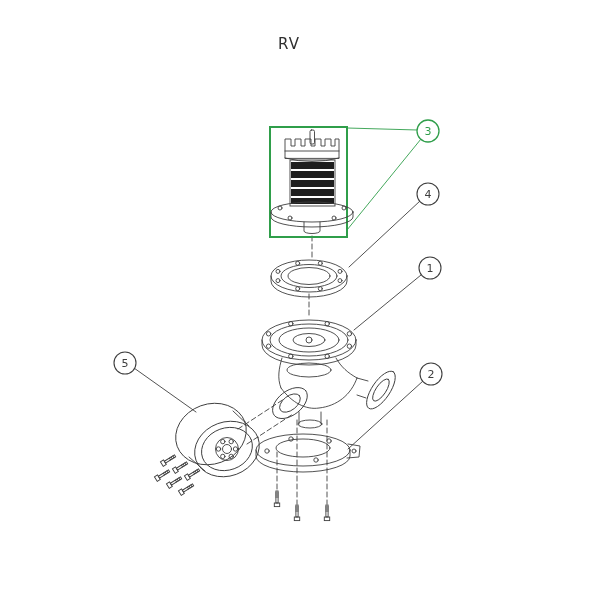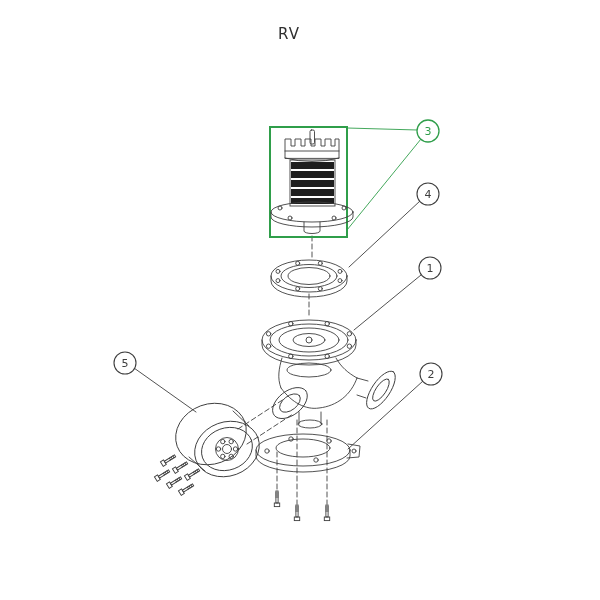--- a/index.html
+++ b/index.html
@@ -6,21 +6,21 @@
   .stage {
     position: relative;
     width: 600px;
     height: 600px;
     background: #ffffff;
     overflow: hidden;
     font-family: "DejaVu Sans", sans-serif;
   }
   .drawing-title {
     position: absolute;
-    top: 25px;
+    top: 35px;
     left: 289px;
     transform: translateX(-50%);
     font-size: 15px;
     letter-spacing: 1px;
     color: #2f2f2f;
     font-family: "DejaVu Sans", sans-serif;
   }
   svg.diagram { position: absolute; top: 0; left: 0; }
   svg text {
     font-family: "DejaVu Sans", sans-serif;

